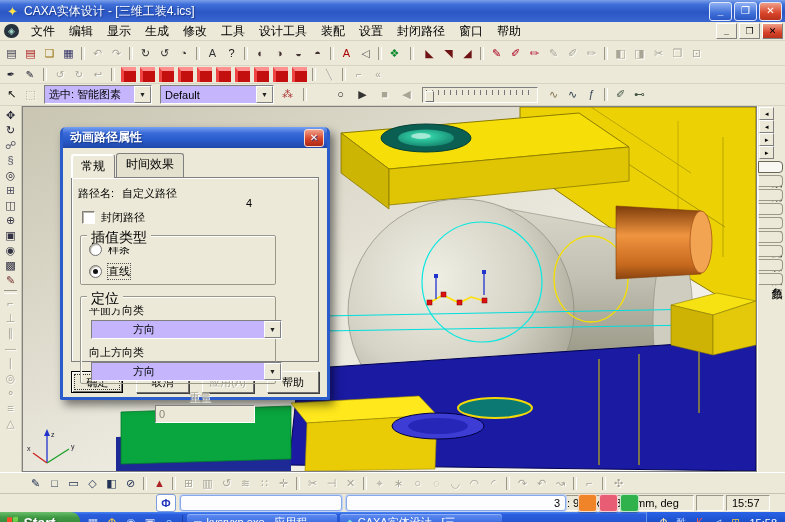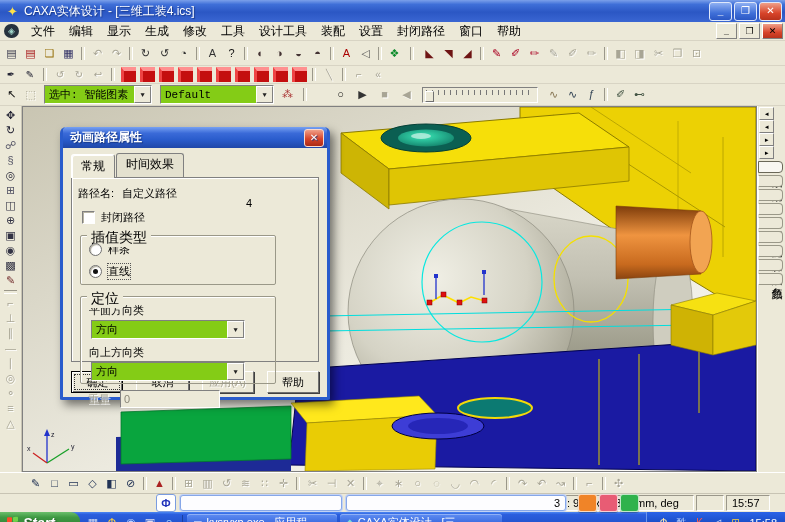--- a/index.html
+++ b/index.html
@@ -25,21 +25,21 @@
   .trow{display:flex;align-items:center;background:#ece9d8;padding:1px 2px;border-bottom:1px solid #d8d4c4;}
   .trow1{height:22px;}
   .trow2{height:15px;}
   .trow3{height:19px;}
   .tbtn{min-width:17px;height:16px;display:inline-flex;align-items:center;justify-content:center;
         font-size:11px;line-height:1;background:transparent;border:none;padding:0 1px;}
   .trow2 .tbtn{height:13px;min-width:16px;font-size:10px;}
   .tbtn.dis{color:#a8a595;text-shadow:1px 1px 0 #fff;}
   .tsep{width:2px;height:13px;border-left:1px solid #9a978a;border-right:1px solid #fff;margin:0 3px;display:inline-block;}
   .cube{width:12px;height:11px;background:#c40f0f;border-top:4px solid #ff9090;border-left:3px solid #e44;display:inline-block;}
-  .combo{display:inline-flex;height:17px;background:#84cc16;border:1px solid;border-color:#808080 #fff #fff #808080;align-items:center;margin:0 4px;font-family:Liberation Mono, monospace;}
+  .combo{display:inline-flex;height:17px;background:#c4b5fd;border:1px solid;border-color:#808080 #fff #fff #808080;align-items:center;margin:0 4px;}
   .combo .cmb-text{flex:1;padding:0 4px;white-space:nowrap;overflow:hidden;font-size:11px;}
   .combo .cmb-btn{width:15px;height:15px;background:#ece9d8;border:1px solid;border-color:#fff #808080 #808080 #fff;
       display:flex;align-items:center;justify-content:center;font-size:7px;color:#222;}
   .slider{width:114px;height:14px;margin:0 6px;position:relative;border:1px solid;border-color:#808080 #fff #fff #808080;background:#ece9d8;}
   .slider .ticks{position:absolute;left:3px;right:3px;top:2px;height:5px;
       background:repeating-linear-gradient(90deg,#777 0 1px,transparent 1px 6px);}
   .slider .thumb{position:absolute;left:2px;top:3px;width:7px;height:9px;background:#ece9d8;border:1px solid;border-color:#fff #707070 #707070 #fff;}
   
   .mid{display:flex;height:366px;}
   .lstrip{width:22px;background:#ece9d8;border-right:1px solid #c8c4b4;display:flex;flex-direction:column;align-items:center;padding-top:2px;}
@@ -95,21 +95,21 @@
   .dpage{margin:0 8px;border:1px solid #808080;box-shadow:inset 1px 1px 0 #fff;height:185px;padding:6px 6px 0;box-sizing:border-box;position:relative;background:#ece9d8;}
   .drow{display:flex;align-items:center;margin:2px 0;font-size:11px;}
   .dval{margin-left:8px;}
   .kfval{position:absolute;left:168px;}
   .chk{width:11px;height:11px;background:#fff;border:1px solid;border-color:#808080 #fff #fff #808080;box-shadow:inset 1px 1px 0 #b8b4a4;margin:0 6px 0 4px;}
   .gbox{border:1px solid #9a9888;box-shadow:inset 1px 1px 0 #fff;border-radius:2px;width:196px;margin:4px 0 0 2px;padding:2px 8px 6px;box-sizing:border-box;position:relative;}
   .gbox .legend{position:absolute;top:-7px;left:6px;background:#ece9d8;padding:0 4px;font-size:14px;}
   .radio{width:11px;height:11px;border-radius:50%;background:#fff;border:1px solid #707070;box-shadow:inset 1px 1px 1px #b0ac9c;margin-right:6px;position:relative;}
   .radio.sel::after{content:"";position:absolute;left:3px;top:3px;width:5px;height:5px;border-radius:50%;background:#111;}
   .rlabel.focus{outline:1px dotted #555;}
-  .dcombo{width:152px;margin:2px 0 4px 2px;}
+  .dcombo{width:152px;margin:2px 0 4px 2px;padding-left:37px;}
   .dis-t{color:#a8a595;text-shadow:1px 1px 0 #fff;}
   .dfield{width:92px;height:16px;border:1px solid;border-color:#808080 #fff #fff #808080;background:#ece9d8;color:#8a8778;padding:0 3px;display:flex;align-items:center;margin-left:10px;}
   .dbtns{display:flex;gap:13px;margin:9px 8px 0;}
   .dbtn{width:54px;height:20px;display:flex;align-items:center;justify-content:center;background:#ece9d8;font-size:11px;
         border:1px solid;border-color:#fff #707070 #707070 #fff;box-shadow:1px 1px 0 #404040;}
   .dbtn.def{border:1px solid #000;box-shadow:inset 1px 1px 0 #fff,inset -1px -1px 0 #707070;outline:1px dotted #333;outline-offset:-4px;}
   .dbtn.dis{color:#a8a595;text-shadow:1px 1px 0 #fff;}
 </style>
 </head>
 <body>
@@ -569,21 +569,21 @@
           <span class="cmb-btn">▼</span>
         </span>
         <div class="drow" style="margin-bottom:0;">
           <span>向上方向类</span>
         </div>
         <span class="combo dcombo">
           <span class="cmb-text">方向</span>
           <span class="cmb-btn">▼</span>
         </span>
       </div>
-      <div class="drow" style="margin-top:6px;margin-left:10px;">
+      <div class="drow" style="margin-top:6px;margin-left:10px;flex-direction:column;">
         <span class="dis-t">重量</span>
         <span class="dfield">0</span>
       </div>
     </div>
     <div class="dbtns">
       <span class="dbtn def">确定</span>
       <span class="dbtn">取消</span>
       <span class="dbtn dis">应用(A)</span>
       <span class="dbtn">帮助</span>
     </div>

